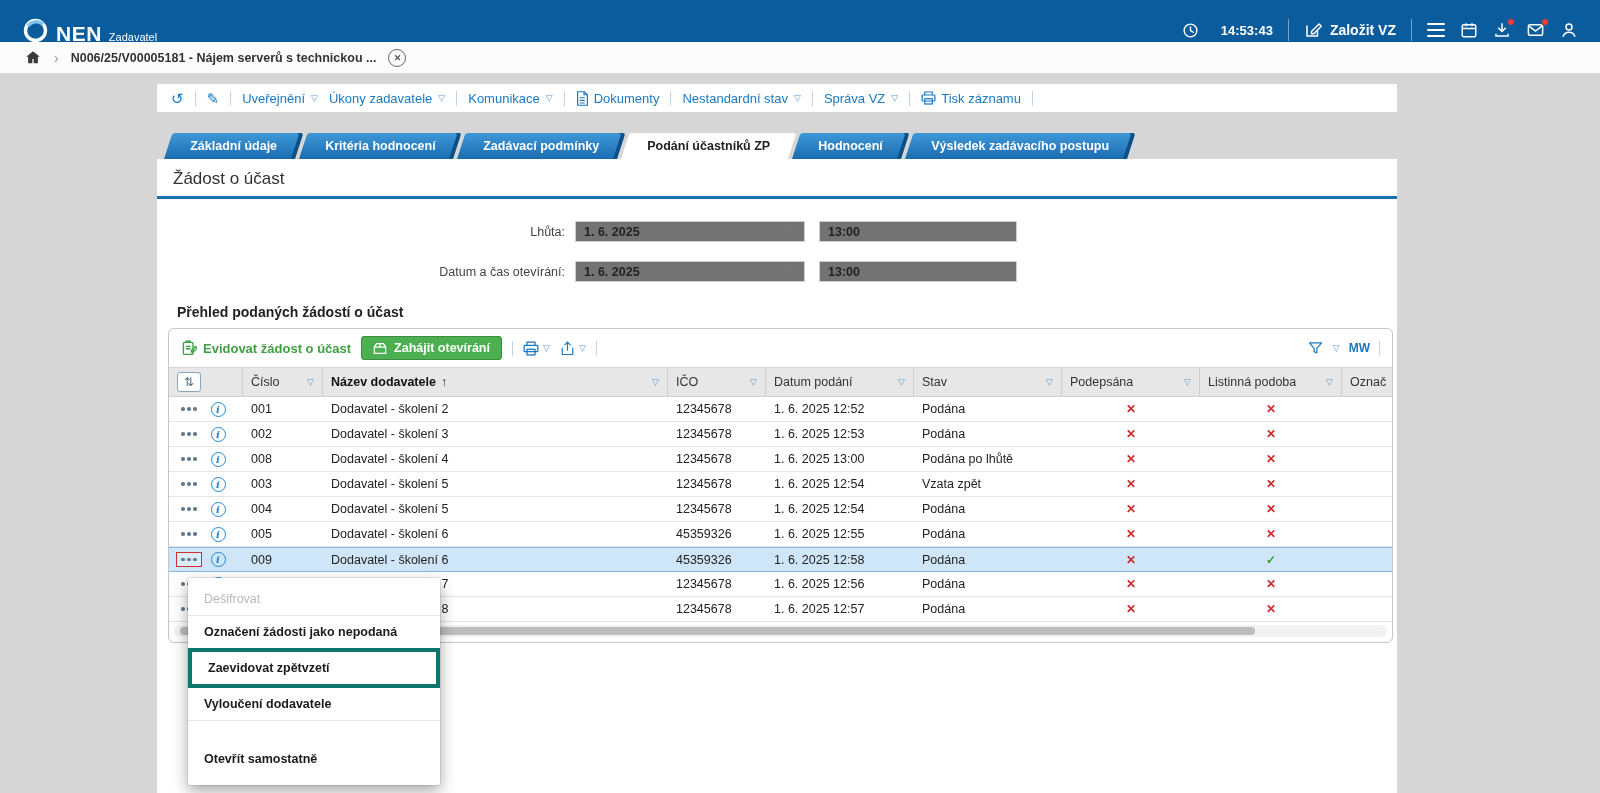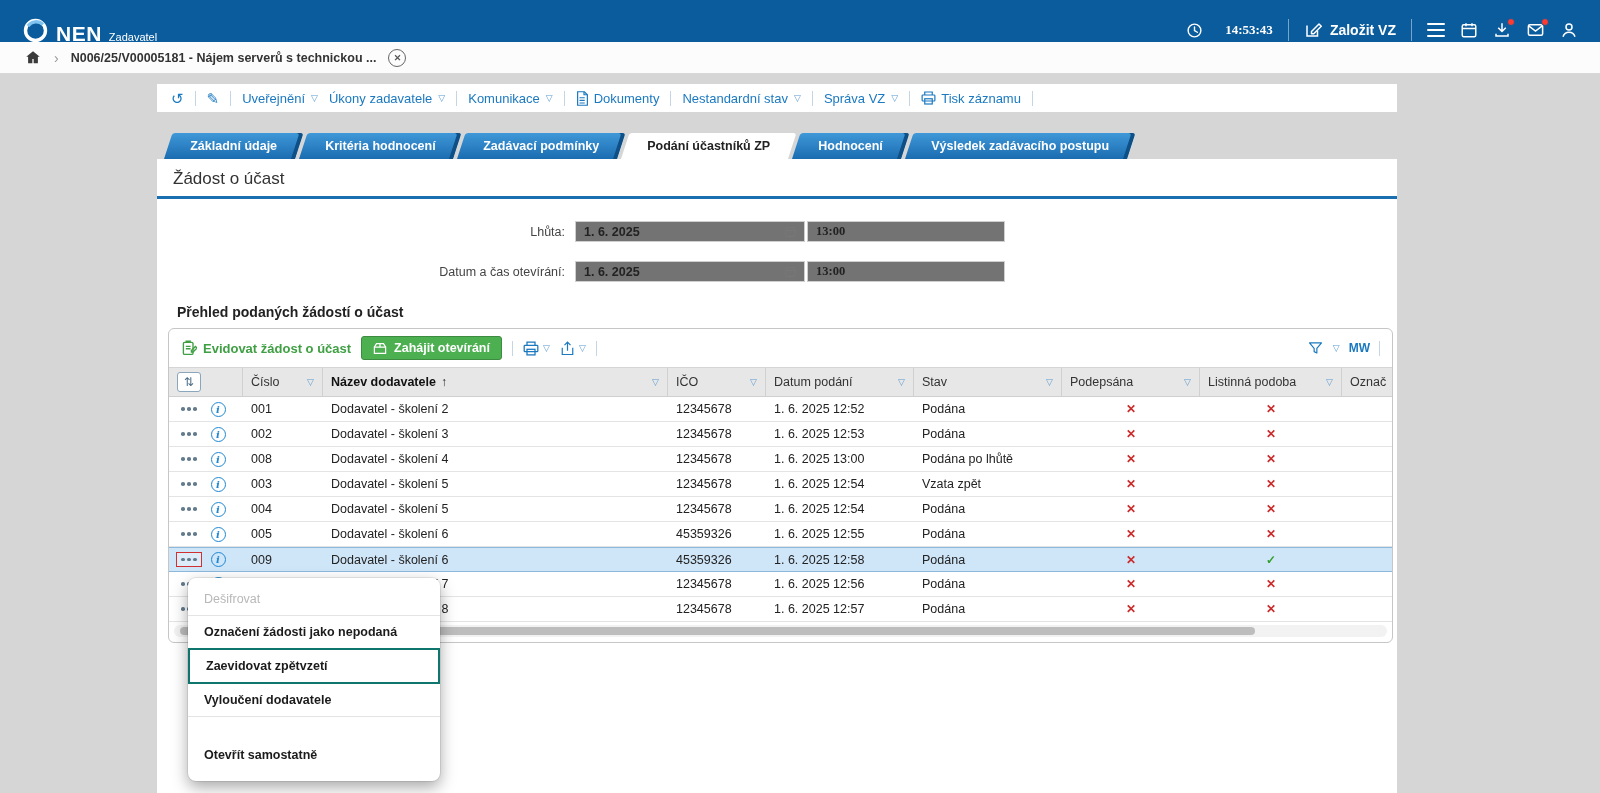--- a/index.html
+++ b/index.html
@@ -19,21 +19,21 @@
     background:#0b5c9d; display:flex; align-items:center; color:#fff;
   }
   .brand { display:flex; align-items:flex-end; gap:7px; margin-left:22px; z-index:2; }
   .brand-name { font-size:21px; font-weight:bold; letter-spacing:.5px; line-height:1; }
   .brand-sub { font-size:11px; margin-bottom:1px; }
   .top-title {
     position:absolute; left:0; right:0; text-align:center;
     font-size:15.5px; font-weight:bold; letter-spacing:1.5px;
   }
   .top-right { margin-left:auto; display:flex; align-items:center; gap:15px; margin-right:22px; z-index:2; }
-  .time { display:flex; gap:22px; align-items:center; font-size:13px; font-weight:bold;font-family:Liberation Serif, serif; }
+  .time { display:flex; gap:22px; align-items:center; font-size:13px; font-weight:bold; }
   .vseph { width:1px; height:22px; background:rgba(255,255,255,.45); }
   .createvz { display:flex; gap:8px; align-items:center; font-size:14px; font-weight:bold; cursor:pointer; }
   .iconbtn { position:relative; display:flex; cursor:pointer; }
   .badge { position:absolute; top:-3px; right:-4px; width:8px; height:8px; border-radius:50%; background:#ff3b30; border:1px solid #0b5c9d; }
   .burger { display:flex; flex-direction:column; gap:3.5px; }
   .burger i { display:block; width:18px; height:2.5px; background:#fff; border-radius:1px; }
 
   
   .breadcrumb {
     position:absolute; top:42px; left:0; width:1600px; height:32px;
@@ -74,21 +74,21 @@
   
   .panel { position:absolute; top:159px; left:157px; width:1240px; height:634px; background:#fff; }
   .panel-h { padding:10px 16px 7px; font-size:17px; color:#333; border-bottom:3px solid #1a6fb0; }
 
   .frow { display:flex; align-items:center; }
   .frow.f1 { margin-top:22px; }
   .frow.f2 { margin-top:19px; }
   .frow .lbl { width:418px; text-align:right; padding-right:10px; font-size:12.5px; color:#444; }
   .inpt { height:21px; background:#737373; border:1px solid #cfcfcf; display:flex; align-items:center; font-size:12.5px; font-weight:bold; color:#222; }
   .inpt.date { width:230px; padding:0 7px 0 8px; justify-content:space-between; }
-  .inpt.time { width:198px; padding:0 8px; margin-left:2px; }
+  .inpt.time { width:198px; padding:0 8px; margin-left:14px; }
 
   .tbl-heading { margin:22px 0 8px 20px; font-size:14px; font-weight:bold; color:#222; }
 
   
   .gridwrap { margin-left:11px; width:1225px; border:1px solid #c6c6c6; border-radius:6px; background:#fff; overflow:hidden; }
   .gtoolbar { height:38px; display:flex; align-items:center; gap:10px; padding:0 12px; }
   .g-evid { color:#3f9f43; font-size:13px; font-weight:bold; display:flex; gap:6px; align-items:center; cursor:pointer; white-space:nowrap; }
   .g-btn {
     background:#4caf50; border:1px solid #3d8b40; color:#fff; font-weight:bold;
     font-size:12.5px; padding:4px 11px; border-radius:3px;
@@ -126,26 +126,26 @@
   }
   .mark { text-align:center; font-weight:bold; color:#cc2b2b; font-size:12px; }
   .mark.ok { color:#33a02c; }
 
   .hscroll { height:12px; margin:3px 5px 5px; background:#f2f2f2; border-radius:6px; position:relative; cursor:pointer; }
   .hscroll .thumb { position:absolute; top:2px; left:6px; height:8px; width:1075px; background:#bdbdbd; border-radius:4px; }
 
   
   .ctx {
     position:absolute; left:188px; top:578px; width:252px; background:#fff;
-    border-radius:8px; box-shadow:0 6px 16px rgba(0,0,0,.35), 0 0 0 1px rgba(0,0,0,.08);
+    border-radius:2px; box-shadow:0 6px 16px rgba(0,0,0,.35), 0 0 0 1px rgba(0,0,0,.08);
     padding:5px 0 10px; z-index:10;
   }
   .mi { padding:9px 16px; font-size:12.5px; font-weight:bold; color:#1b1b1b; cursor:pointer; }
   .mi.disabled { color:#b8b8b8; font-weight:normal; cursor:default; }
-  .mi.focused { border:2px solid #0f766e; }
+  .mi.focused { border:4px solid #0f766e; }
   .ctx .div { height:1px; background:#e4e4e4; }
   .ctx .space { height:22px; }
 </style>
 </head>
 <body>
 
 <div class="topbar">
   <div class="brand">
     <span>
       <svg width="27" height="27" viewBox="0 0 27 27">

